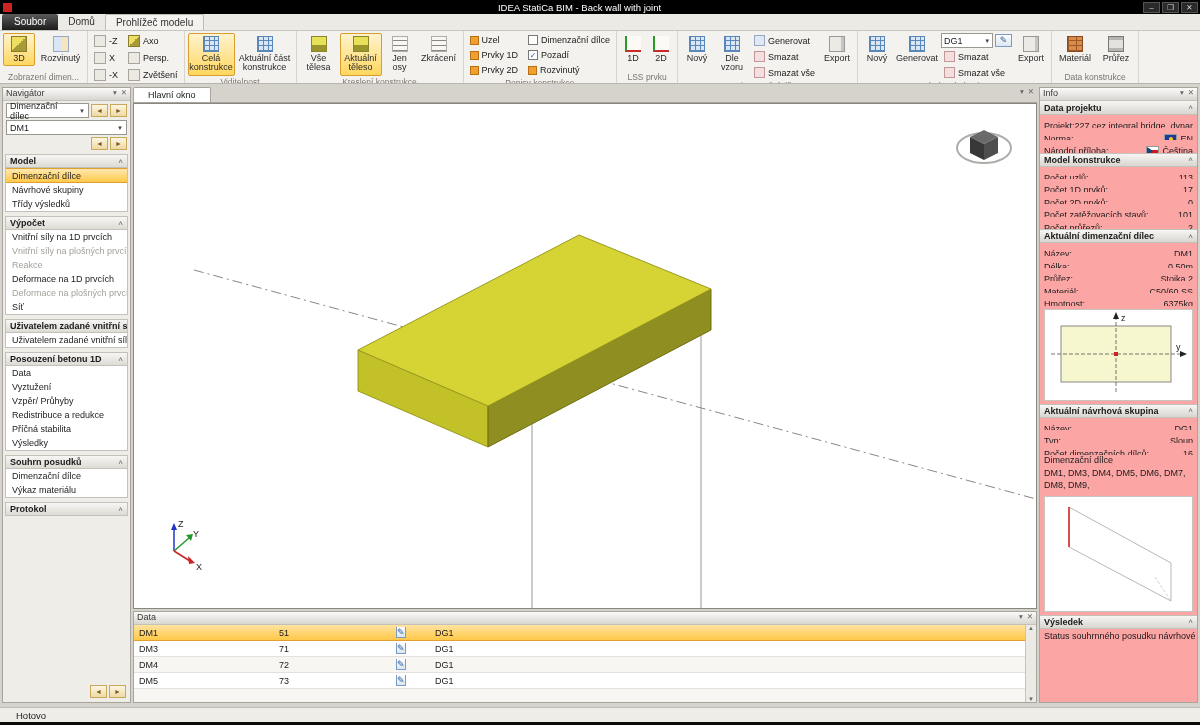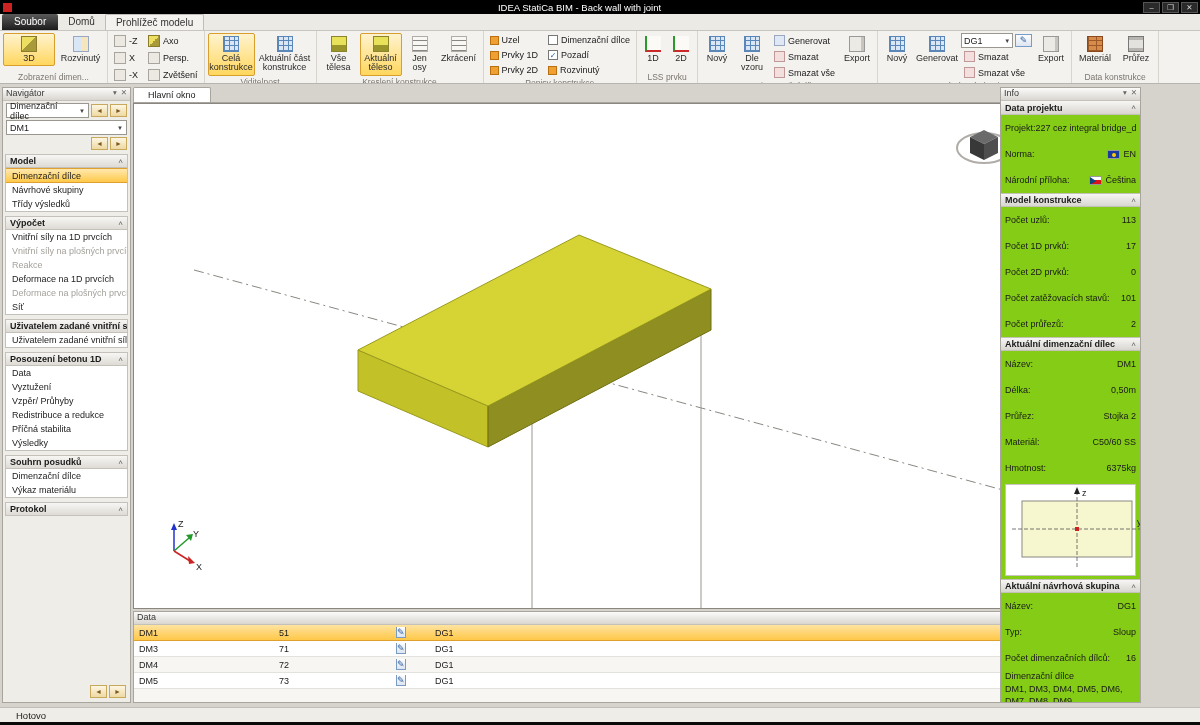--- a/index.html
+++ b/index.html
@@ -74,23 +74,23 @@
   .tbl-hdr{display:flex;height:13px;background:linear-gradient(#f2f1ee,#d8d5cf);border-bottom:1px solid #bdbab4;font-size:9px;color:#333}
   .th{border-right:1px solid #c6c3bd;display:flex;align-items:center;justify-content:center;overflow:hidden}
   .c1{width:140px;flex:none}.c2{width:120px;flex:none}.c3{width:36px;flex:none}.c4{flex:1}
   .trow{display:flex;height:16px;border-bottom:1px solid #e4e2de;align-items:center;font-size:9px;cursor:pointer}
   .trow.alt{background:#f7f6f3}
   .trow.sel{background:linear-gradient(#ffe3a0,#ffc848);border-bottom:1px solid #e0a030}
   .td{padding:0 5px;overflow:hidden;white-space:nowrap}
   .vsb{position:absolute;right:0;top:13px;bottom:0;width:11px;background:#eceae5;border-left:1px solid #c6c3bd;display:flex;flex-direction:column;justify-content:space-between;align-items:center;font-size:6px;color:#666}
   .vsb span{cursor:pointer}
   
-  .infop{left:1000px;top:3px;width:141px;height:616px;background:#84cc16;border:1px solid #a8a49e;overflow:hidden}
+  .infop{left:1039px;top:3px;width:159px;height:616px;background:#fca5a5;border:1px solid #a8a49e;overflow:hidden}
   .info-sec-hdr{height:14px;background:linear-gradient(#f7f6f4,#d9d6d0);border-top:1px solid #c4c1bb;border-bottom:1px solid #c4c1bb;display:flex;align-items:center;font-weight:bold;font-size:9px;padding:0 4px}
-  .inforow{display:flex;font-size:9px;padding:13px 4px;height:12.5px;align-items:center;white-space:nowrap;overflow:hidden}
+  .inforow{display:flex;font-size:9px;padding:6px 4px;height:12.5px;align-items:flex-start;white-space:nowrap;overflow:hidden}
   .inforow .val{margin-left:auto;overflow:hidden}
   .flag{width:13px;height:9px;flex:none;margin-right:3px;position:relative;overflow:hidden;border:1px solid #999}
   .flag-eu{background:#1a3a9e}
   .flag-eu::after{content:"";position:absolute;left:4px;top:2px;width:4px;height:4px;border-radius:50%;background:#ffcc00}
   .flag-cz{background:linear-gradient(180deg,#fff 0 50%,#d7141a 50% 100%)}
   .flag-cz::after{content:"";position:absolute;left:0;top:0;border-top:4px solid transparent;border-bottom:4px solid transparent;border-left:6px solid #11457e}
   .img-box{background:#fff;border:1px solid #c8c5c0;margin:3px 4px}
   .members-line{font-size:9px;padding:0 4px 2px;line-height:1.25}
   
   .statusbar{left:0;top:707px;width:1200px;height:15px;background:#efede8;border-top:1px solid #c0bdb8;font-size:9.5px;display:flex;align-items:center;padding:0 16px;color:#222}
@@ -112,21 +112,21 @@
   <div class="abs menurow">
     <div class="file-btn">Soubor</div>
     <div class="mtab">Domů</div>
     <div class="mtab active">Prohlížeč modelu</div>
   </div>
 
   <div class="abs ribbon">
 
     <div class="rgroup">
       <div class="rg-body">
-        <div class="btn-lg on" style="width:52px">
+        <div class="btn-lg on" style="width:32px">
           <span class="icg i16 ic-cube"></span>
           <span>3D</span>
         </div>
         <div class="btn-lg">
           <span class="icg i16 ic-unfold"></span>
           <span>Rozvinutý</span>
         </div>
       </div>
       <div class="rg-label">Zobrazení dimen...</div>
     </div>

